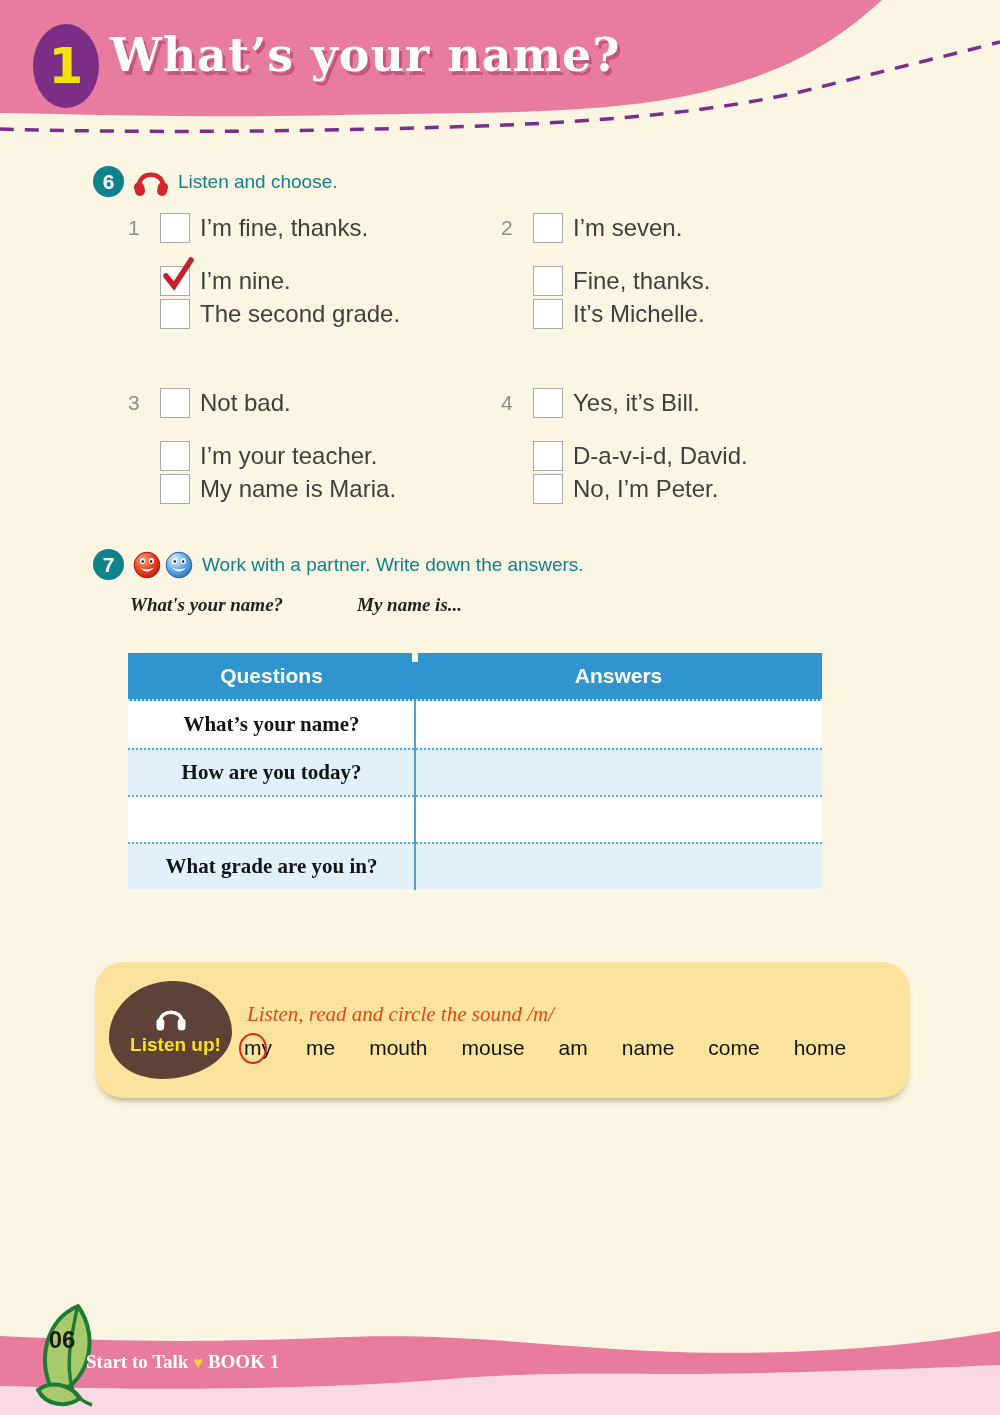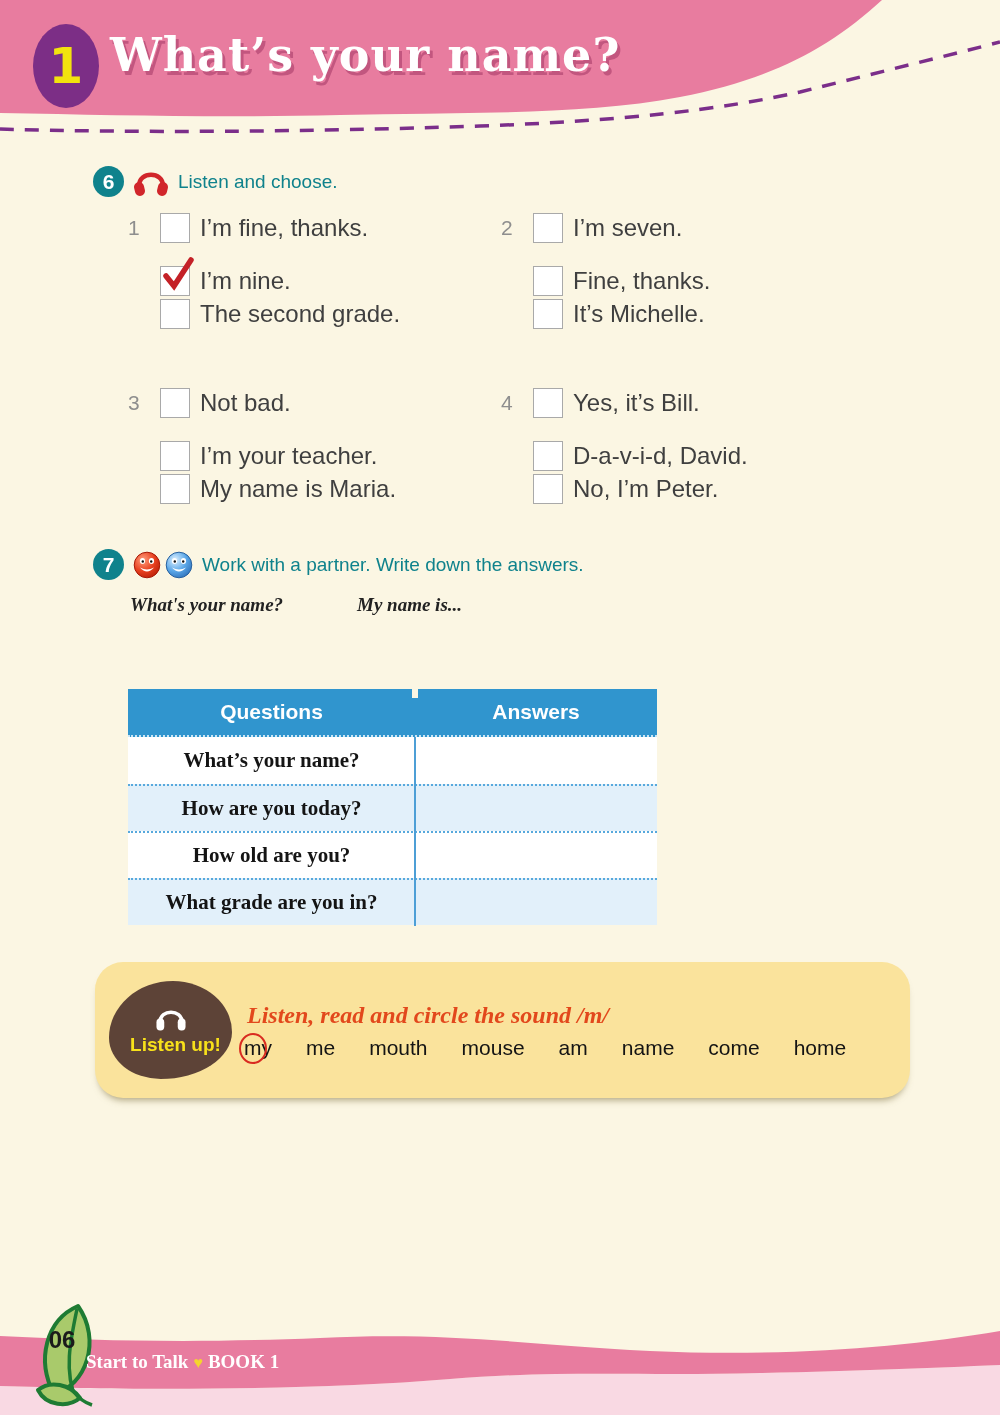--- a/index.html
+++ b/index.html
@@ -53,21 +53,21 @@
   .option-label{margin-left:10px;font-size:24px;color:#3F3F3F;white-space:nowrap;}
 
   
   .prompt{
     position:absolute;top:594px;font-family:"Liberation Serif",serif;
     font-style:italic;font-weight:bold;font-size:19px;color:#222;
   }
   #prompt-q{left:130px;} #prompt-a{left:357px;}
 
   
-  .qa-table{position:absolute;left:128px;top:689px;width:529px;height:237px;}
+  .qa-table{position:absolute;left:128px;top:653px;width:694px;height:237px;}
   .t-head{
     position:relative;height:48px;background:#3095CE;display:flex;
     border-bottom:2px dotted #CBE6F5;box-sizing:border-box;
   }
   .t-h{color:#fff;font-weight:bold;font-size:21px;display:flex;align-items:center;justify-content:center;}
   .t-h.q{width:287px;} .t-h.a{flex:1;}
   .t-notch{position:absolute;left:284px;top:0;width:6px;height:9px;background:#FBF6E3;}
   .t-row{height:47px;display:flex;box-sizing:border-box;}
   .t-row.sep{border-top:2px dotted #57A9DD;}
   .t-row.plain{background:#ffffff;} .t-row.alt{background:#E2F0FA;}
@@ -85,22 +85,22 @@
     box-shadow:0 6px 7px -4px rgba(110,95,40,.55);
   }
   .blob{
     position:absolute;left:14px;top:19px;width:123px;height:98px;background:#5D4337;
     border-radius:52% 48% 58% 42% / 58% 52% 48% 42%;
     display:flex;flex-direction:column;align-items:center;justify-content:center;
   }
   .blob-label{color:#F8E11A;font-weight:bold;font-size:19px;margin-top:2px;white-space:nowrap;margin-left:10px;}
   .lb-instruction{
     position:absolute;left:152px;top:40px;
-    font-family:"Liberation Serif",serif;font-style:italic;font-weight:bold;
-    font-size:24px;color:#E2481C;white-space:nowrap;
+    font-family:"Liberation Serif",serif;font-style:italic;font-weight:normal;
+    font-size:21px;color:#E2481C;white-space:nowrap;
   }
   .lb-words{
     position:absolute;left:149px;top:74px;display:flex;gap:34px;
     font-size:21px;color:#141414;
   }
   .m-circ{position:relative;display:inline-block;}
   .m-circ::after{
     content:"";position:absolute;left:-5px;top:-3px;width:24px;height:27px;
     border:2.5px solid #D92B20;border-radius:50%;
   }
@@ -280,21 +280,20 @@
     </div>
     <div class="t-row plain">
       <div class="t-q">What’s your name?</div>
       <div class="t-a"></div>
     </div>
     <div class="t-row alt sep">
       <div class="t-q">How are you today?</div>
       <div class="t-a"></div>
     </div>
     <div class="t-row plain sep">
-      <div class="t-q">How old are you?</div>
       <div class="t-a"></div>
     </div>
     <div class="t-row alt sep">
       <div class="t-q">What grade are you in?</div>
       <div class="t-a"></div>
     </div>
     <div class="t-divider"></div>
   </div>
 
   <div class="listen-box">

